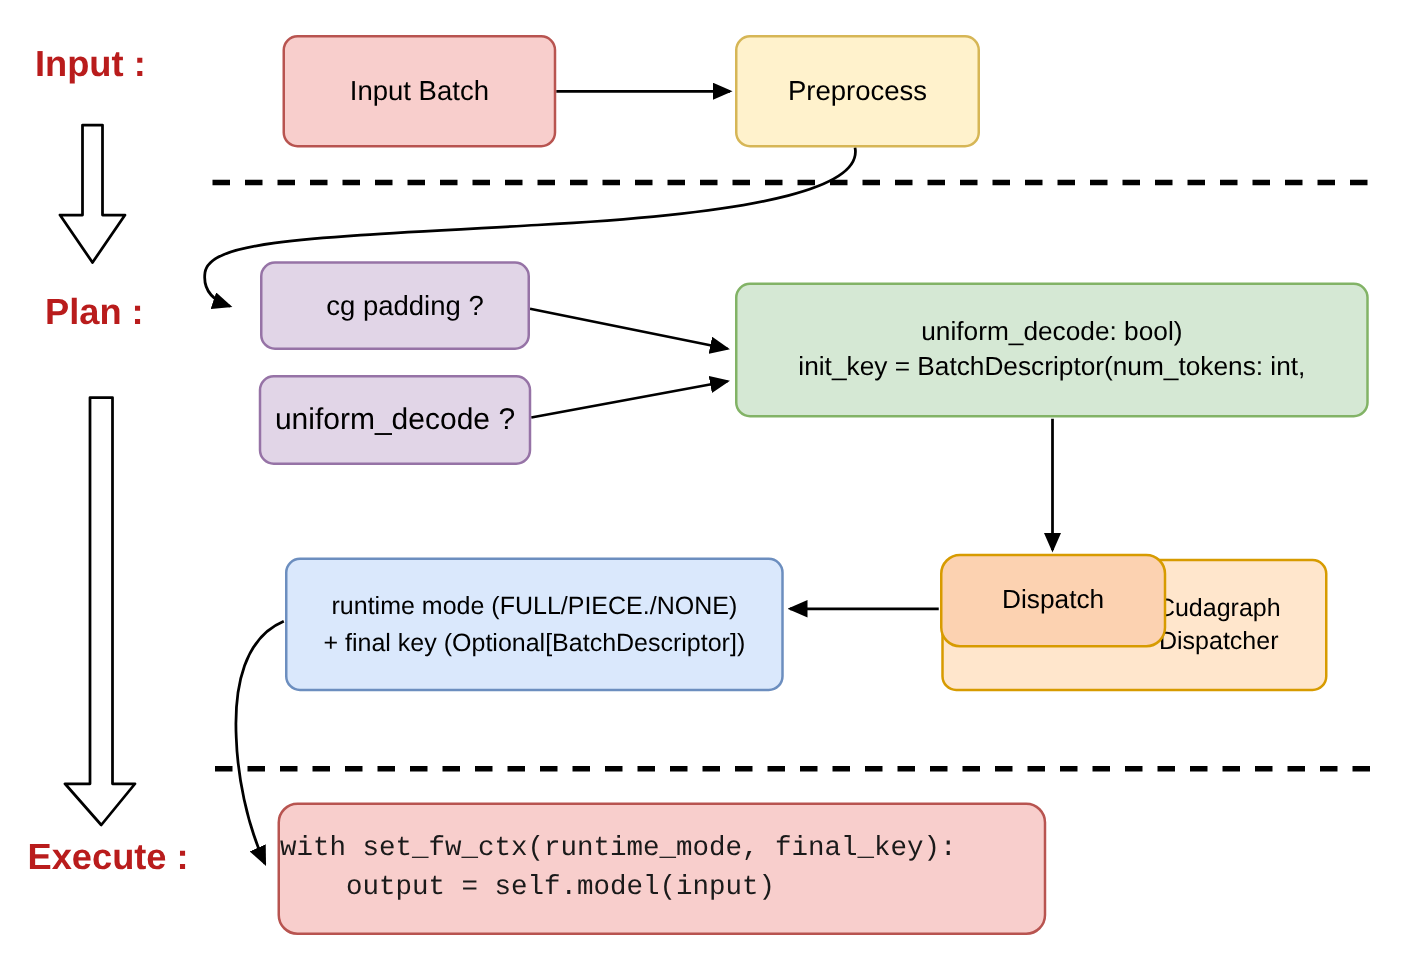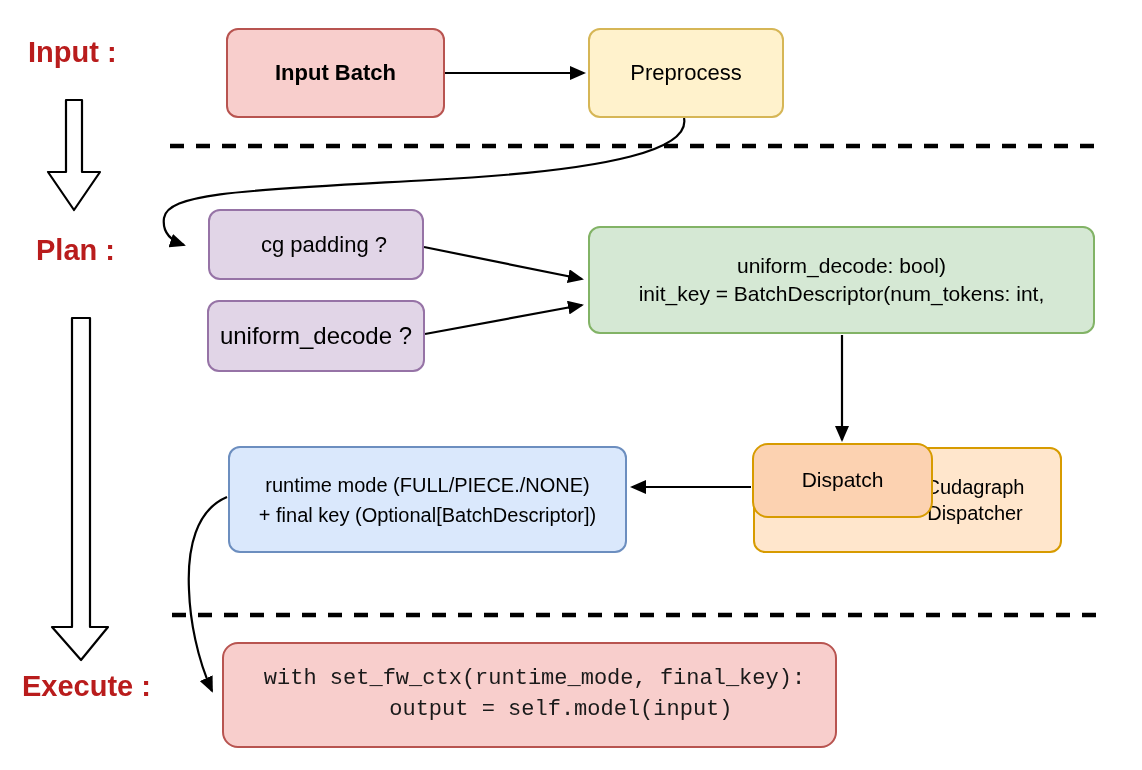--- a/index.html
+++ b/index.html
@@ -27,21 +27,21 @@
     display:flex;
     flex-direction:column;
     align-items:center;
     justify-content:center;
     text-align:center;
     color:#000;
     line-height:1.35;
   }
   .box-input-batch{
     left:226px;top:28px;width:219px;height:90px;
-    background:#f8cecc;border-color:#b85450;font-size:22px;font-weight:bold;
+    background:#f8cecc;border-color:#b85450;font-size:22px;
   }
   .box-preprocess{
     left:588px;top:28px;width:196px;height:90px;
     background:#fff2cc;border-color:#d6b656;font-size:22px;
   }
   .box-cg-padding{
     left:208px;top:209px;width:216px;height:71px;
     background:#e1d5e7;border-color:#9673a6;font-size:22px;padding-left:16px;
   }
   .box-uniform-decode{
@@ -65,22 +65,21 @@
     border-radius:16px;font-size:21px;
   }
   .box-runtime{
     left:228px;top:446px;width:399px;height:107px;
     background:#dae8fc;border-color:#6c8ebf;font-size:20px;line-height:1.5;text-align:center;
   }
   .box-execute-code{
     left:222px;top:642px;width:615px;height:106px;
     background:#f8cecc;border-color:#b85450;
     border-radius:16px;
-    align-items:center;
-    padding-left:10px;
+    align-items:flex-start;
     font-family:"Liberation Mono",monospace;
     font-size:22px;
     line-height:1.4;
     color:#1a1a1a;
     white-space:pre;
     text-align:left;
   }
   .nowrap{white-space:nowrap;}
 </style>
 </head>

